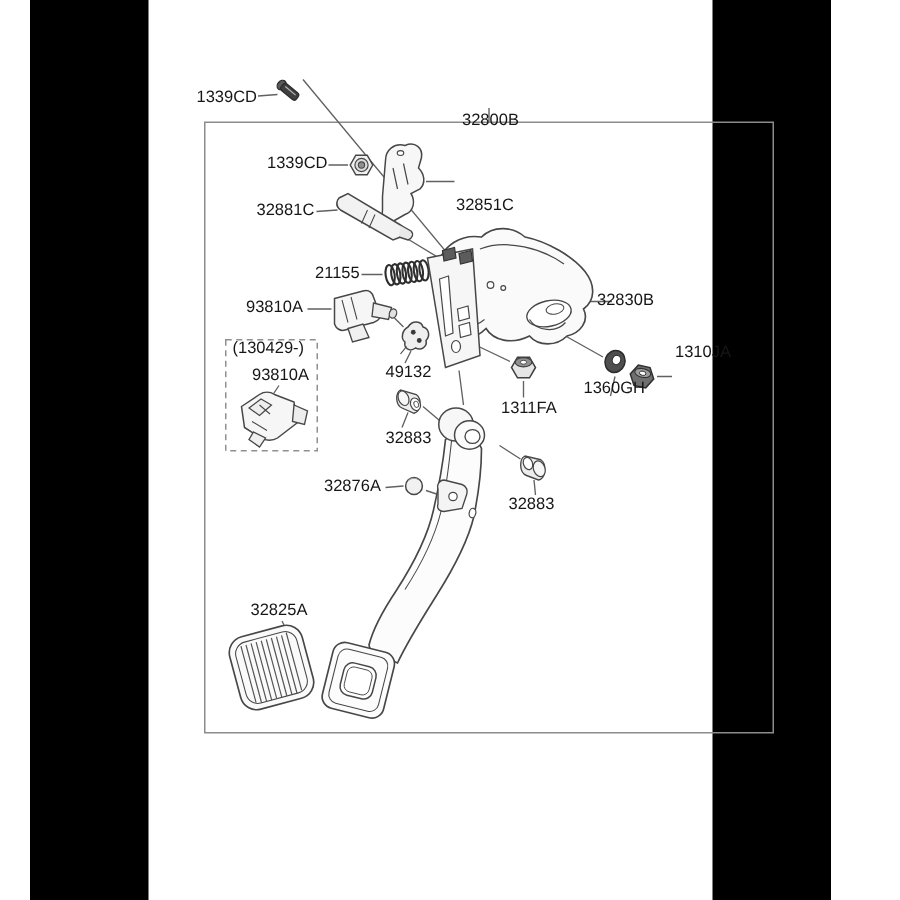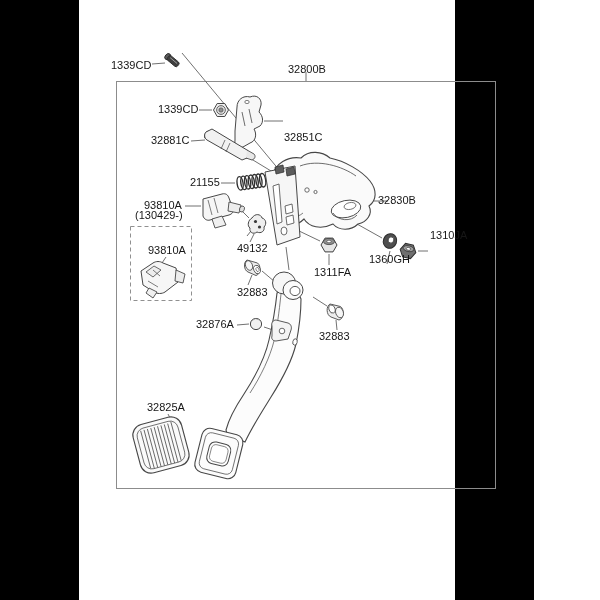--- a/index.html
+++ b/index.html
@@ -1,17 +1,17 @@
 <!DOCTYPE html>
 <html><head>
 <meta charset="utf-8">
 <style>
   html,body{margin:0;padding:0;background:#fff;}
   .screen{position:relative;width:534px;height:600px;background:#fff;overflow:hidden;
-          font-family:"Liberation Sans",sans-serif;}
+          font-family:"Liberation Sans",sans-serif;margin-left:20px;}
   .sidebar{position:absolute;top:0;bottom:0;width:79px;background:#000;}
   .sidebar.left{left:0;} .sidebar.right{right:0;}
   .frame{position:absolute;left:116px;top:81px;width:378px;height:406px;
          border:1px solid #8c8c8c;background:transparent;}
   .art{position:absolute;left:0;top:0;}
   .lbl{position:absolute;font-size:11px;line-height:11px;color:#161616;white-space:nowrap;}
 </style>
 </head>
 <body>
 
@@ -182,27 +182,27 @@
     <g transform="rotate(-15 161 445)">
       <rect x="136" y="420" width="50" height="50" rx="11" fill="#fafafa" stroke="#474747" stroke-width="1.1"></rect>
       <rect x="140" y="424" width="42" height="42" rx="8" fill="none" stroke="#474747" stroke-width="0.7"></rect>
       <path d="M145,426 L145,465 M148.5,426 L148.5,466 M152,426 L152,466 M155.5,426 L155.5,466
                M159,426 L159,466 M162.5,426 L162.5,466 M166,426 L166,466 M169.5,426 L169.5,466
                M173,426 L173,466 M176.5,425 L176.5,465" stroke="#555" stroke-width="0.8" fill="none"></path>
     </g>
   </svg>
 
   <div class="lbl" style="left:111px;top:60px">1339CD</div>
-  <div class="lbl" style="left:288px;top:64px">32800B</div>
+  <div class="lbl" style="left:288px;top:75px">32800B</div>
   <div class="lbl" style="left:158px;top:104px">1339CD</div>
   <div class="lbl" style="left:284px;top:132px">32851C</div>
   <div class="lbl" style="left:151px;top:135px">32881C</div>
   <div class="lbl" style="left:190px;top:177px">21155</div>
   <div class="lbl" style="left:144px;top:200px">93810A</div>
-  <div class="lbl" style="left:135px;top:210px">(130429-)</div>
+  <div class="lbl" style="left:135px;top:227px">(130429-)</div>
   <div class="lbl" style="left:148px;top:245px">93810A</div>
   <div class="lbl" style="left:378px;top:195px">32830B</div>
   <div class="lbl" style="left:237px;top:243px">49132</div>
   <div class="lbl" style="left:314px;top:267px">1311FA</div>
   <div class="lbl" style="left:369px;top:254px">1360GH</div>
   <div class="lbl" style="left:430px;top:230px">1310JA</div>
   <div class="lbl" style="left:237px;top:287px">32883</div>
   <div class="lbl" style="left:319px;top:331px">32883</div>
   <div class="lbl" style="left:196px;top:319px">32876A</div>
   <div class="lbl" style="left:147px;top:402px">32825A</div>

